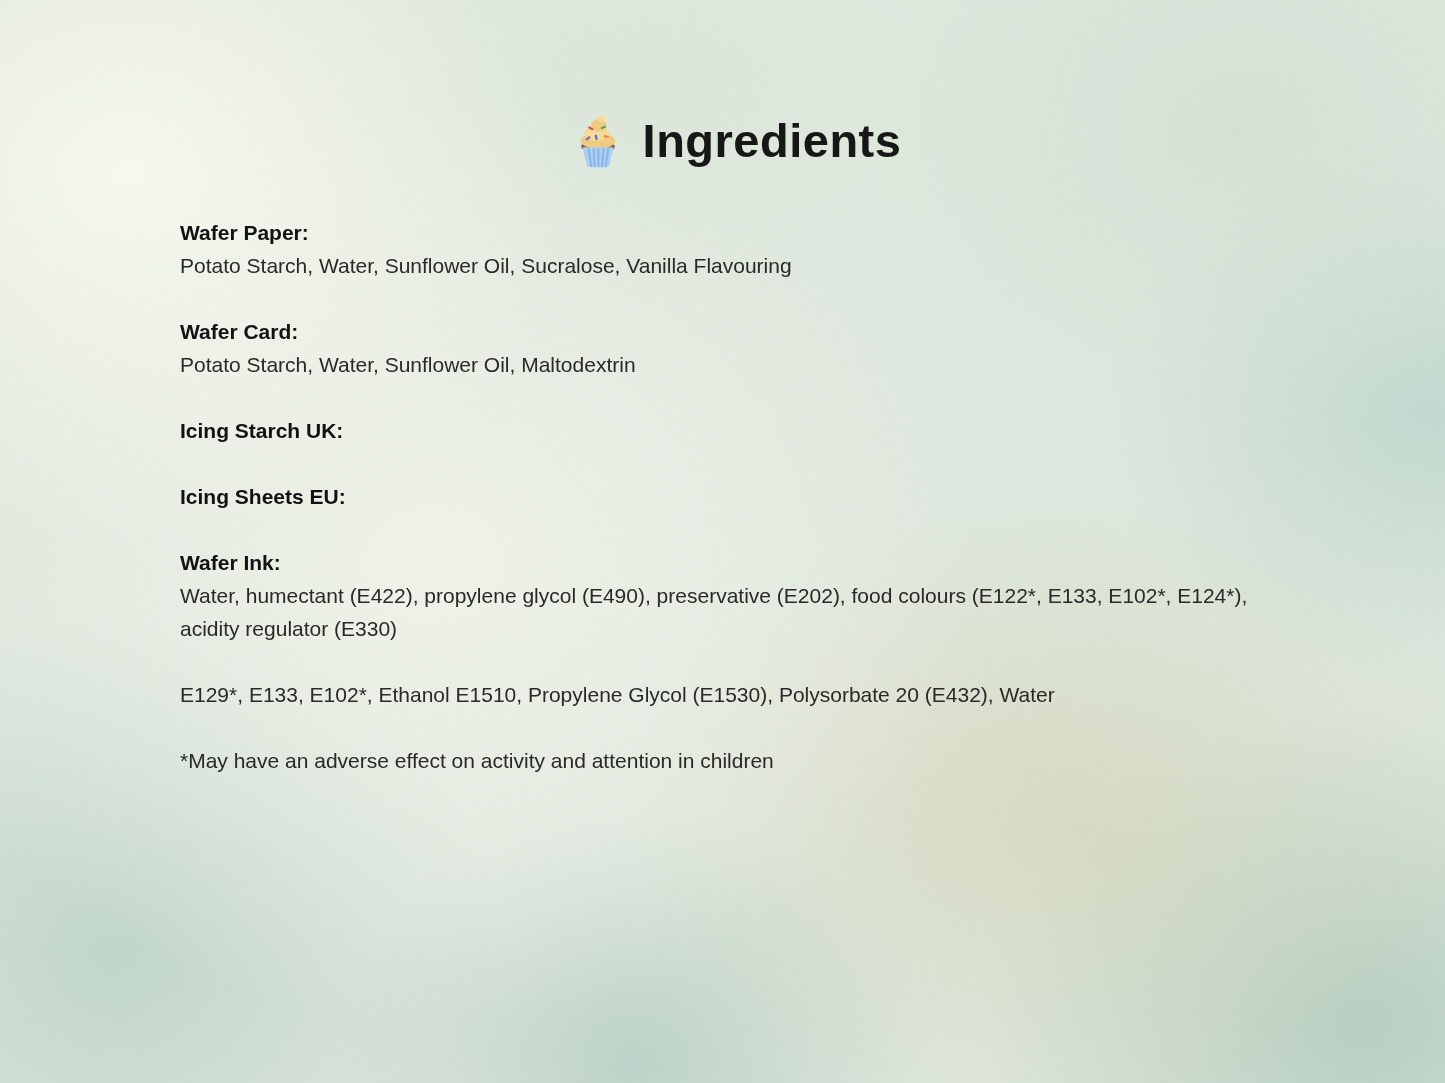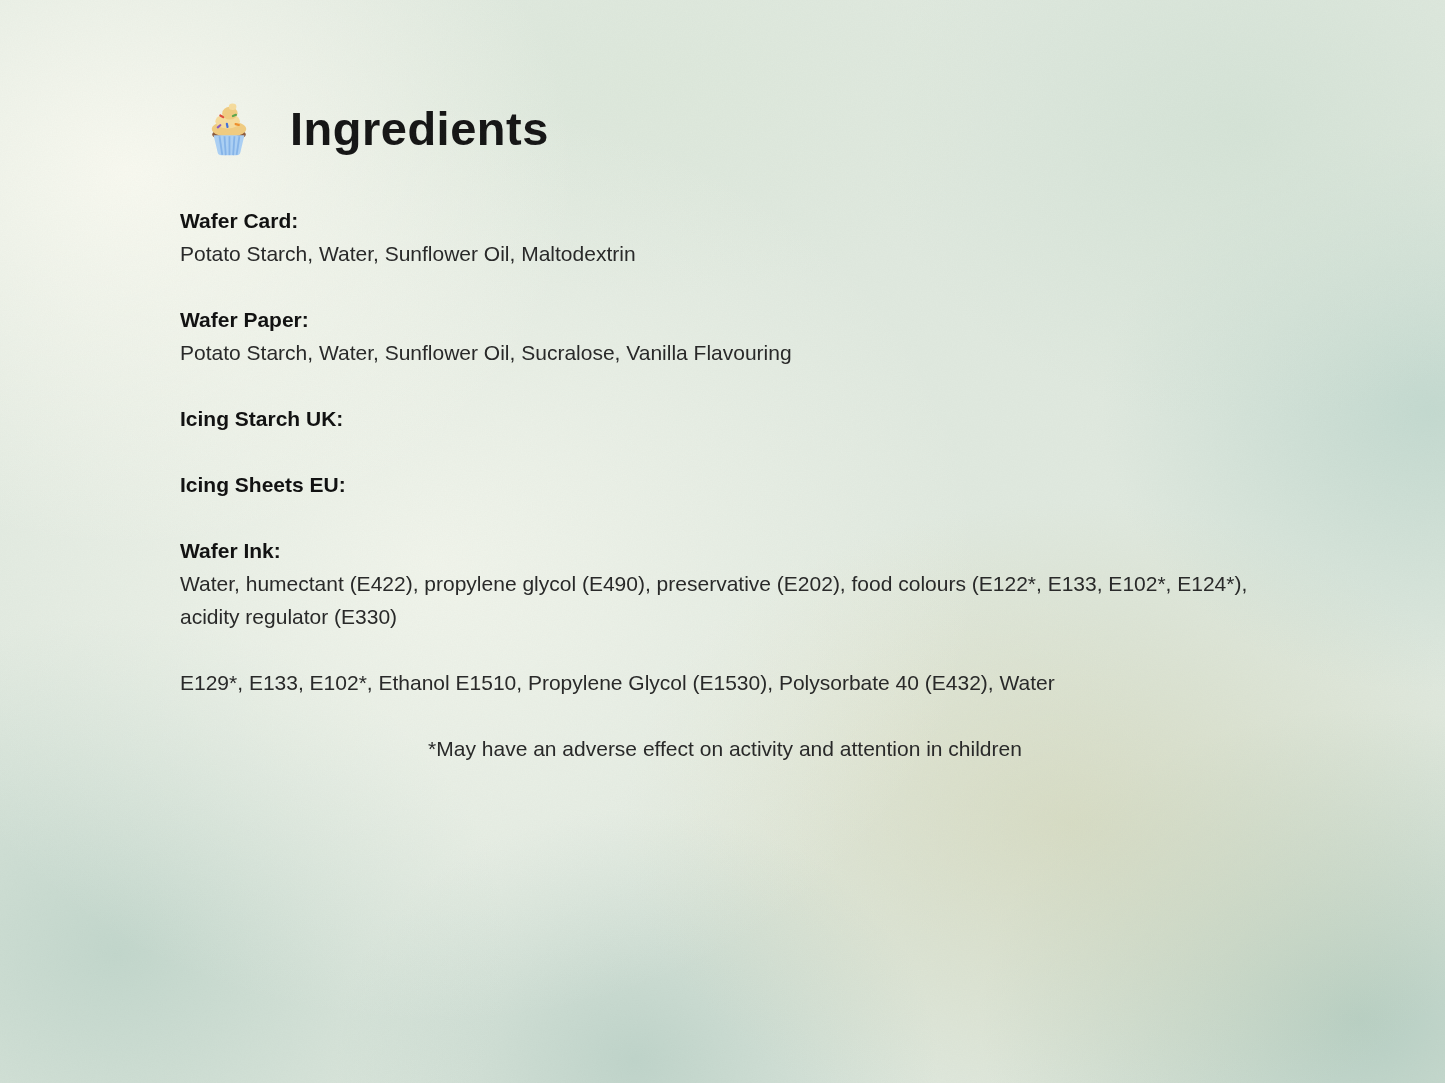--- a/index.html
+++ b/index.html
@@ -34,22 +34,23 @@
   .content {
     position: absolute;
     left: 180px;
     top: 100px;
     width: 1090px;
     color: #262626;
   }
   .title-row {
     display: flex;
     align-items: center;
-    gap: 32px;
-    margin: 0 0 46px 20px;
+    gap: 16px;
+    margin: 12px 0 46px 20px;
+    justify-content: center;
   }
   .title-text {
     font-size: 47px;
     font-weight: 700;
     letter-spacing: 0.5px;
     color: #131313;
     line-height: 1.1;
   }
   .ing-section {
     margin: 0 0 33px 0;
@@ -64,21 +65,20 @@
     font-size: 21px;
     font-weight: 400;
     line-height: 33px;
     color: #262626;
   }
   .footnote {
     margin-top: 8px;
     font-size: 21px;
     line-height: 33px;
     color: #262626;
-    text-align: center;
   }
 </style>
 </head>
 <body>
 
 <div class="page">
 
   <div class="content">
 
     <h1 class="title-row">
@@ -101,44 +101,44 @@
         <path d="M21.5 40 L24.6 60.5" stroke="#85b4ea" stroke-width="2" fill="none"></path>
         <path d="M27 40 L28.4 60.8" stroke="#85b4ea" stroke-width="2" fill="none"></path>
         <path d="M32.5 40 L32.5 60.8" stroke="#85b4ea" stroke-width="2" fill="none"></path>
         <path d="M38 40 L36.6 60.8" stroke="#85b4ea" stroke-width="2" fill="none"></path>
         <path d="M43.5 40 L40.4 60.5" stroke="#85b4ea" stroke-width="2" fill="none"></path>
       </svg>
       <span class="title-text">Ingredients</span>
     </h1>
 
     <section class="ing-section">
-      <div class="sec-heading">Wafer Card:</div>
-      <div class="sec-body">Potato Starch, Water, Sunflower Oil, Maltodextrin</div>
+      <div class="sec-heading">Wafer Paper:</div>
+      <div class="sec-body">Potato Starch, Water, Sunflower Oil, Sucralose, Vanilla Flavouring</div>
     </section>
 
     <section class="ing-section">
-      <div class="sec-heading">Wafer Paper:</div>
-      <div class="sec-body">Potato Starch, Water, Sunflower Oil, Sucralose, Vanilla Flavouring</div>
+      <div class="sec-heading">Wafer Card:</div>
+      <div class="sec-body">Potato Starch, Water, Sunflower Oil, Maltodextrin</div>
     </section>
 
     <section class="ing-section">
       <div class="sec-heading">Icing Starch UK:</div>
     </section>
 
     <section class="ing-section">
       <div class="sec-heading">Icing Sheets EU:</div>
     </section>
 
     <section class="ing-section">
       <div class="sec-heading">Wafer Ink:</div>
       <div class="sec-body">Water, humectant (E422), propylene glycol (E490), preservative (E202), food colours (E122*, E133, E102*, E124*), acidity regulator (E330)</div>
     </section>
 
     <section class="ing-section">
-      <div class="sec-body">E129*, E133, E102*, Ethanol E1510, Propylene Glycol (E1530), Polysorbate 40 (E432), Water</div>
+      <div class="sec-body">E129*, E133, E102*, Ethanol E1510, Propylene Glycol (E1530), Polysorbate 20 (E432), Water</div>
     </section>
 
     <div class="footnote">*May have an adverse effect on activity and attention in children</div>
 
   </div>
 
   <svg class="texture" width="1445" height="1083" aria-hidden="true">
     <defs>
       <filter id="grain" x="0" y="0" width="100%" height="100%">
         <feTurbulence type="fractalNoise" baseFrequency="0.8" numOctaves="2" seed="7" stitchTiles="stitch"></feTurbulence>

